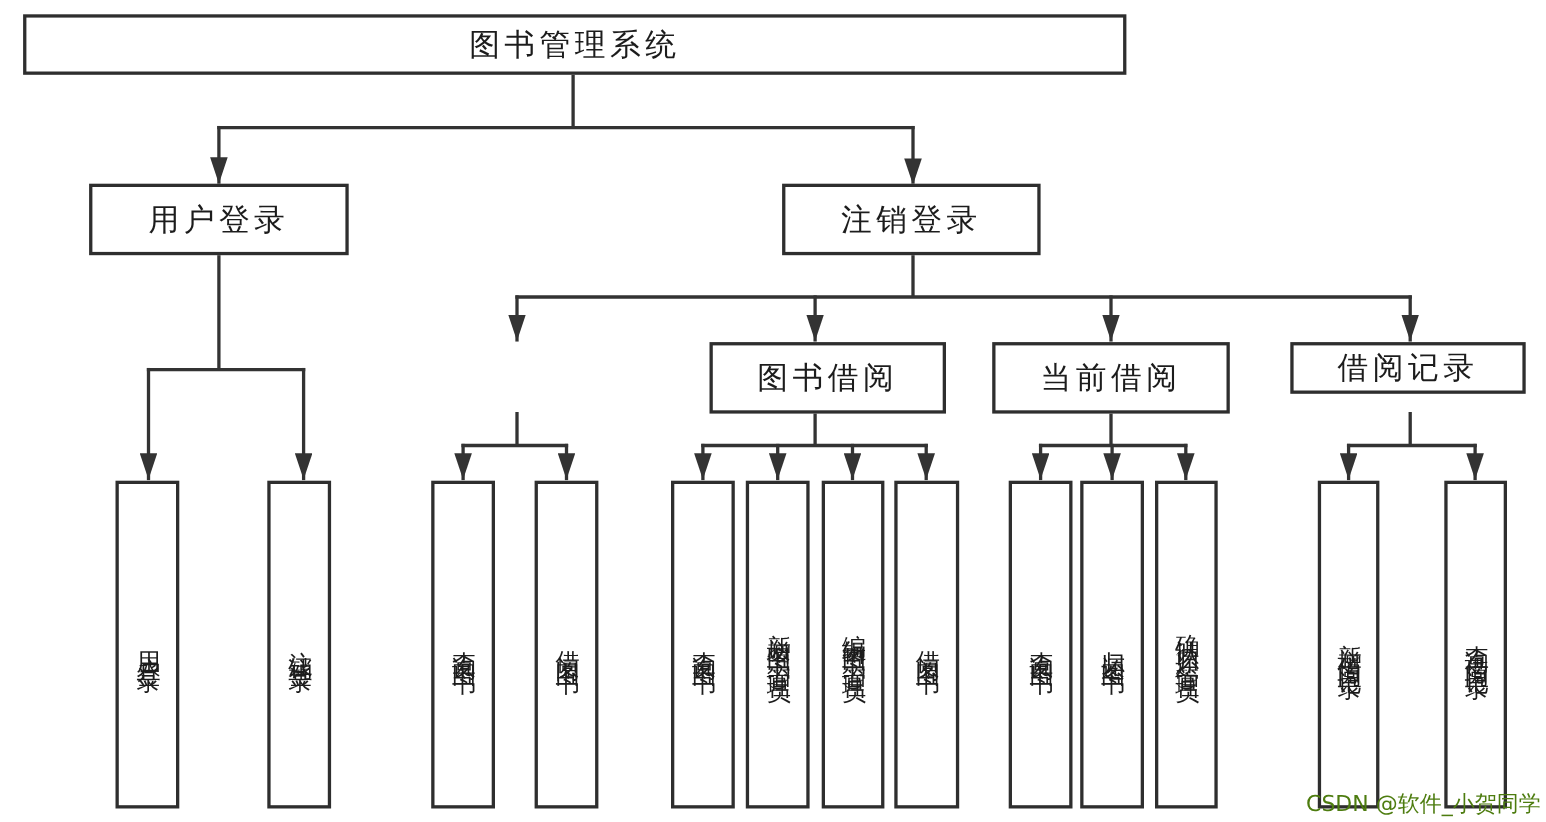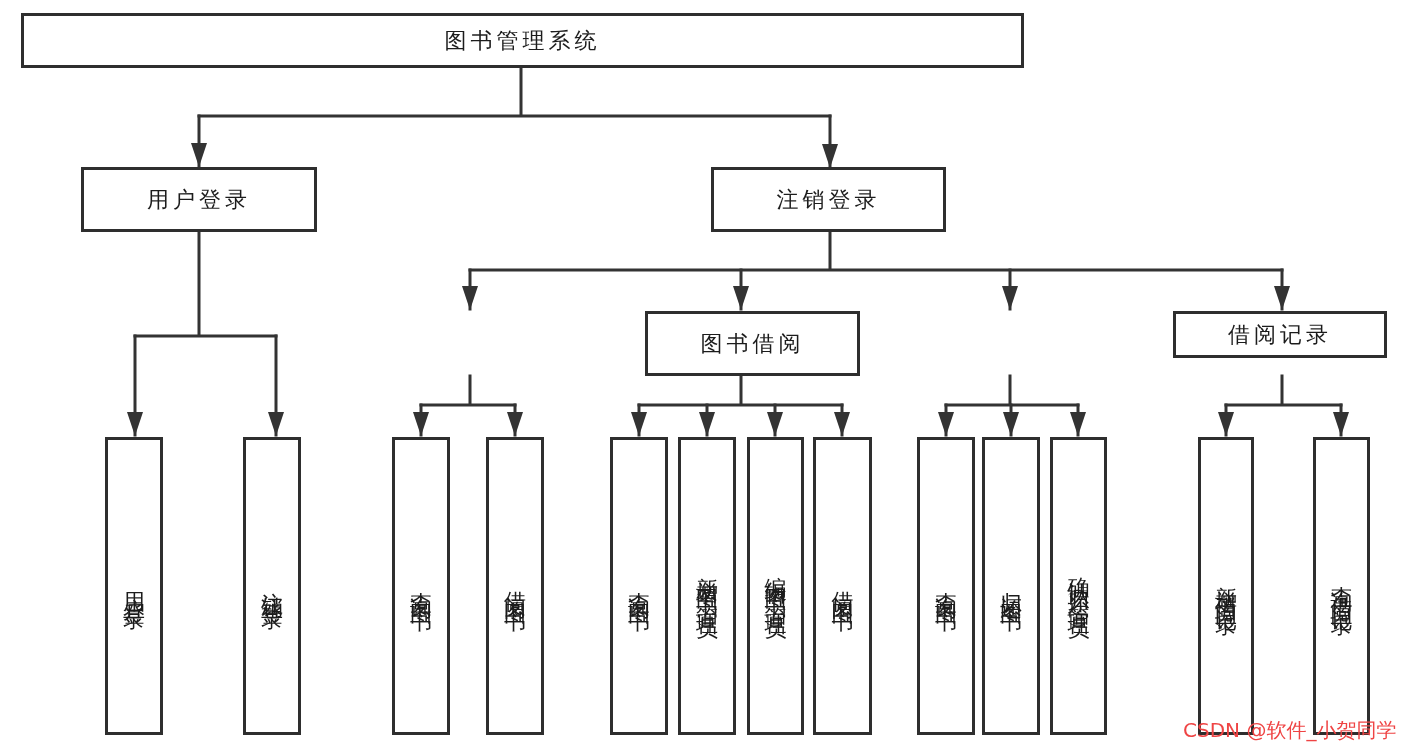--- a/index.html
+++ b/index.html
@@ -16,21 +16,21 @@
   .box {
     position: absolute;
     border: 3px solid #2e2e2e;
     background: #ffffff;
     display: flex;
     align-items: center;
     justify-content: center;
     z-index: 2;
   }
   .hbox {
-    font-size: 22px;
+    font-size: 28px;
     letter-spacing: 4px;
     text-align: center;
   }
   .vbox {
     writing-mode: vertical-rl;
     text-orientation: mixed;
     font-size: 22px;
     letter-spacing: 6px;
     line-height: 1;
   }
@@ -39,23 +39,24 @@
     left: 0; top: 0;
     width: 1405px; height: 747px;
     z-index: 1;
   }
   .watermark {
     position: absolute;
     left: 1183px;
     top: 717px;
     width: 222px;
     font-size: 20px;
-    color: #ef4444;
+    color: #4d7c0f;
     white-space: nowrap;
     z-index: 5;
+    text-align: center;
   }
 </style>
 </head>
 <body>
 
 <div class="stage">
 
   <svg class="wires" viewBox="0 0 1405 747" fill="none">
     <defs>
       <marker id="ah" viewBox="0 0 24 16" markerWidth="24" markerHeight="16" refX="23" refY="8" orient="auto" markerUnits="userSpaceOnUse">
@@ -99,20 +100,21 @@
       <line x1="1341" y1="405" x2="1341" y2="435" marker-end="url(#ah)"></line>
     </g>
   </svg>
 
   <div class="box hbox" style="left:21px; top:13px; width:1003px; height:55px;">图书管理系统</div>
 
   <div class="box hbox" style="left:81px; top:167px; width:236px; height:65px;">用户登录</div>
   <div class="box hbox" style="left:711px; top:167px; width:235px; height:65px;">注销登录</div>
 
   <div class="box hbox" style="left:633px; top:311px; width:215px; height:65px;margin-left:12px;">图书借阅</div>
+  <div class="box hbox" style="left:902px; top:311px; width:216px; height:65px;">当前借阅</div>
   <div class="box hbox" style="left:1173px; top:311px; width:214px; height:47px;">借阅记录</div>
 
   <div class="box vbox" style="left:105px; top:437px; width:58px; height:298px;">用户登录</div>
   <div class="box vbox" style="left:243px; top:437px; width:58px; height:298px;">注销登录</div>
 
   <div class="box vbox" style="left:392px; top:437px; width:58px; height:298px;">查询图书</div>
   <div class="box vbox" style="left:486px; top:437px; width:58px; height:298px;">借阅图书</div>
 
   <div class="box vbox" style="left:610px; top:437px; width:58px; height:298px;">查询图书</div>
   <div class="box vbox" style="left:678px; top:437px; width:58px; height:298px;">新增图书（管理员）</div>

